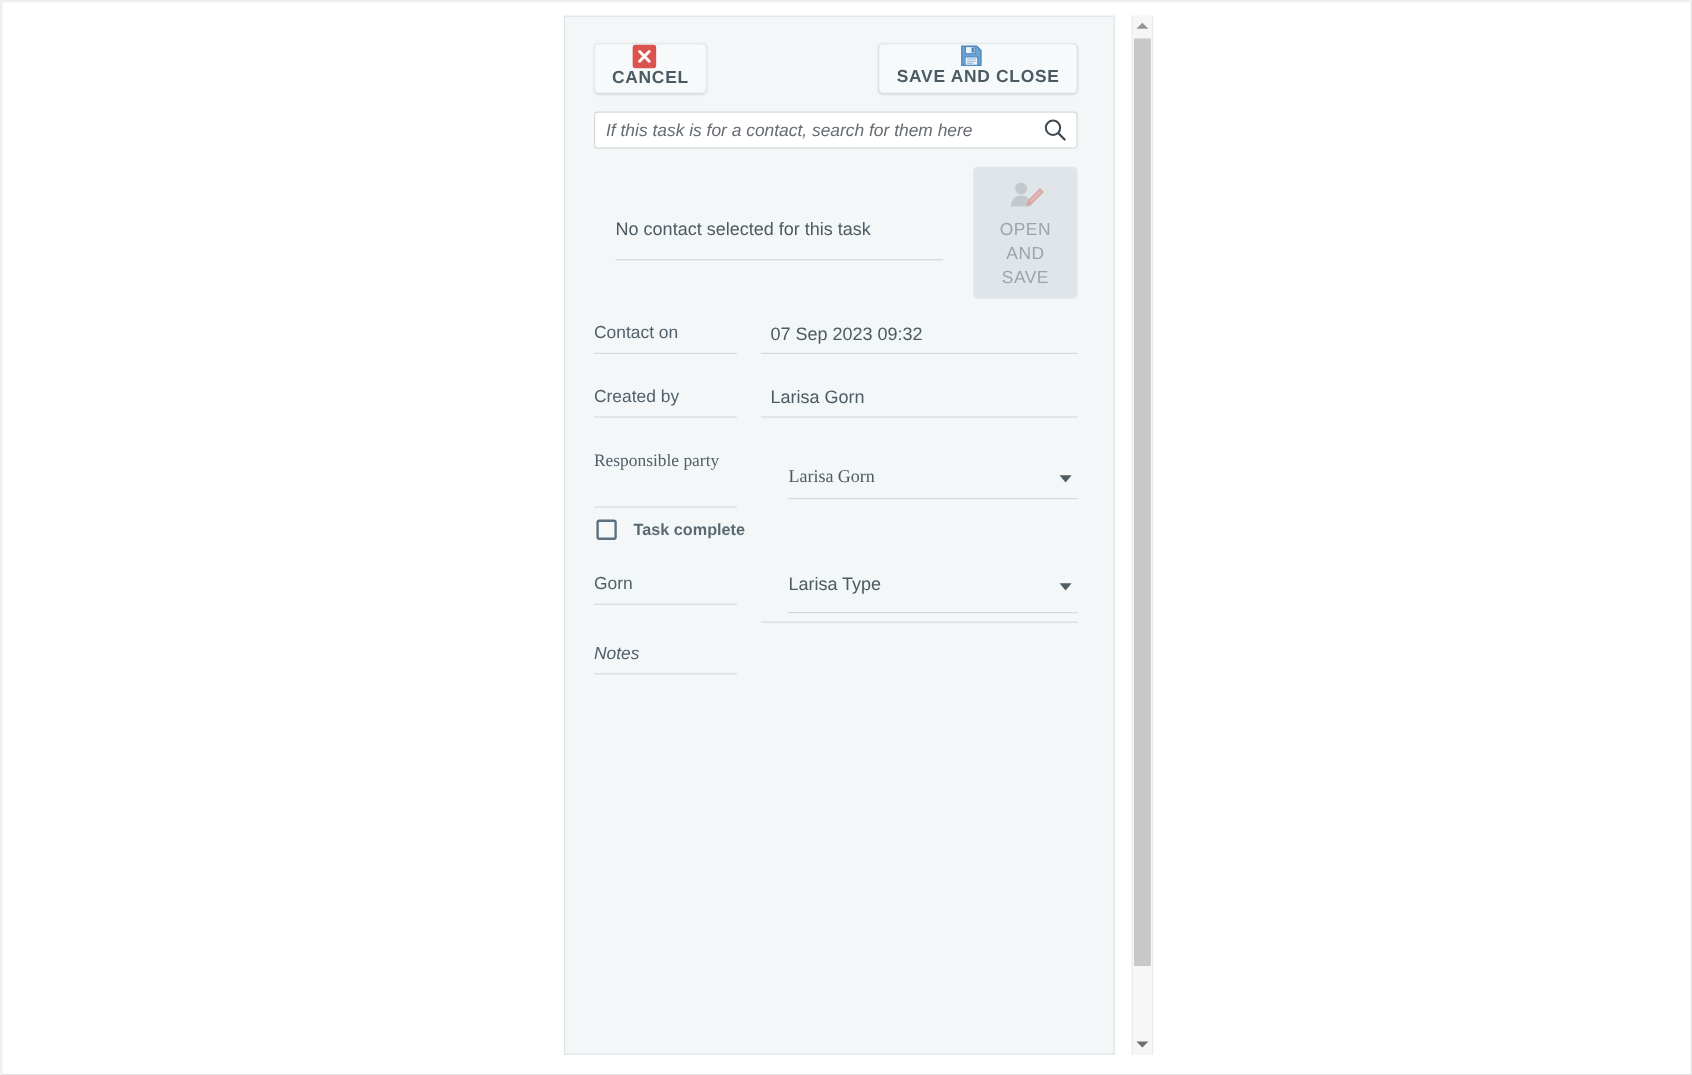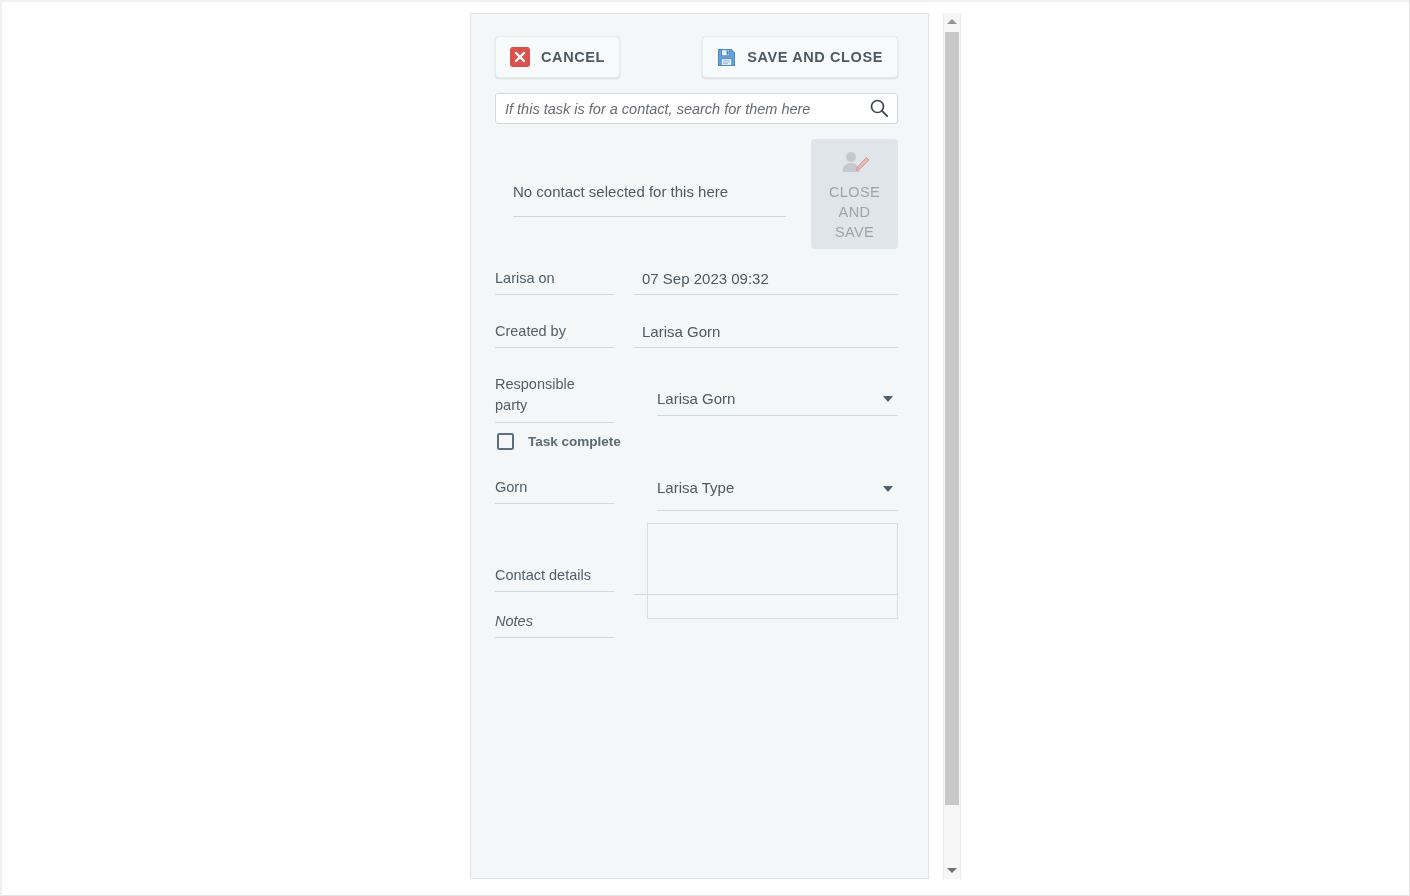--- a/index.html
+++ b/index.html
@@ -60,20 +60,21 @@
     height: 42px;
     background: #f7fafb;
     border: 1px solid #e6ebed;
     border-radius: 4px;
     box-shadow: 0 1px 2px rgba(0,0,0,0.10), 0 0 1px rgba(0,0,0,0.08);
     display: flex;
     align-items: center;
     box-sizing: border-box;
     cursor: pointer;
     padding: 0 14px;
+    flex-direction: column;
   }
   #cancel-button { left: 0; }
   #save-close-button { right: 0; }
 
   .btn-label {
     font-size: 14.5px;
     letter-spacing: 0.6px;
     color: #4c5a62;
     font-weight: 600;
     white-space: nowrap;
@@ -223,21 +224,21 @@
   #created-on-value { left: 147px; top: 15px; }
 
   
   #row-created-by { height: 53px; top: 0; }
   #row-created-by .field-label { top: 15px; }
   #row-created-by .label-underline { top: 40px; }
   #row-created-by .value-underline { top: 40px; }
   #created-by-value { left: 147px; top: 15px; }
 
   
-  #row-responsible { height: 63px; }
+  #row-responsible { height: 63px; font-family: Liberation Serif, serif; }
   #row-responsible .field-label { top: 14px; width: 110px; line-height: 21px; }
   #row-responsible .label-underline { top: 62px; }
   #row-responsible .value-underline { left: 162px; width: 241px; top: 55px; }
   #responsible-value { left: 162px; top: 29px; }
   #responsible-arrow { left: 388px; top: 36px; }
 
   
   #row-due { height: 52px; }
   #row-due .field-label { top: 13px; }
   #row-due .label-underline { top: 38px; }
@@ -392,42 +393,42 @@
         <input id="contact-search-input" type="text" placeholder="If this task is for a contact, search for them here" style="">
         <span id="search-icon">
           <svg width="20" height="20" viewBox="0 0 20 20">
             <circle cx="8.5" cy="8.5" r="6" fill="none" stroke="#3f4850" stroke-width="1.7"></circle>
             <path d="M13.2 13.2 L18.2 18.2" stroke="#3f4850" stroke-width="1.9" stroke-linecap="round"></path>
           </svg>
         </span>
       </div>
 
       <div id="contact-row">
-        <div id="no-contact-text">No contact selected for this here</div>
+        <div id="no-contact-text">No contact selected for this task</div>
         <div id="no-contact-underline"></div>
 
         <div id="save-open-button">
           <span id="save-open-icon">
             <svg width="30" height="26" viewBox="0 0 30 26">
               <circle cx="11" cy="7" r="5" fill="#c3cacd"></circle>
               <path d="M2.5 22 C2.5 15.5 7 13 11 13 C15 13 19.5 15.5 19.5 22 Z" fill="#c3cacd"></path>
               <path d="M26.5 7.5 L29 10 L19.5 19.5 L16 20.8 L17.2 17.2 Z" fill="#e7b7b3" stroke="#d89e99" stroke-width="1"></path>
               <path d="M17.2 17.2 L19.5 19.5" stroke="#d89e99" stroke-width="1"></path>
             </svg>
           </span>
-          <span class="so-label">CLOSE</span>
+          <span class="so-label">OPEN</span>
           <span class="so-label">AND</span>
           <span class="so-label">SAVE</span>
         </div>
       </div>
 
       <div class="form-area">
 
         <div class="field-row" id="row-created-on">
-          <span class="field-label">Larisa on</span>
+          <span class="field-label">Contact on</span>
           <span class="field-value" id="created-on-value">07 Sep 2023 09:32</span>
           <span class="label-underline"></span>
           <span class="value-underline"></span>
         </div>
 
         <div class="field-row" id="row-created-by">
           <span class="field-label">Created by</span>
           <span class="field-value" id="created-by-value">Larisa Gorn</span>
           <span class="label-underline"></span>
           <span class="value-underline"></span>
@@ -449,25 +450,20 @@
 
 
         <div class="field-row" id="row-type">
           <span class="field-label">Gorn</span>
           <span class="field-value" id="type-value">Larisa Type</span>
           <span class="label-underline"></span>
           <span class="value-underline"></span>
           <span class="dropdown-arrow" id="type-arrow"></span>
         </div>
 
-        <div class="field-row" id="row-contactdetails">
-          <span class="field-label">Contact details</span>
-          <span class="label-underline"></span>
-          <div id="contact-details-box"></div>
-        </div>
 
         <div class="field-row" id="row-notes">
           <span id="notes-value-underline"></span>
           <span class="field-label">Notes</span>
           <span class="label-underline"></span>
         </div>
 
       </div>
     </div>
   </div>

